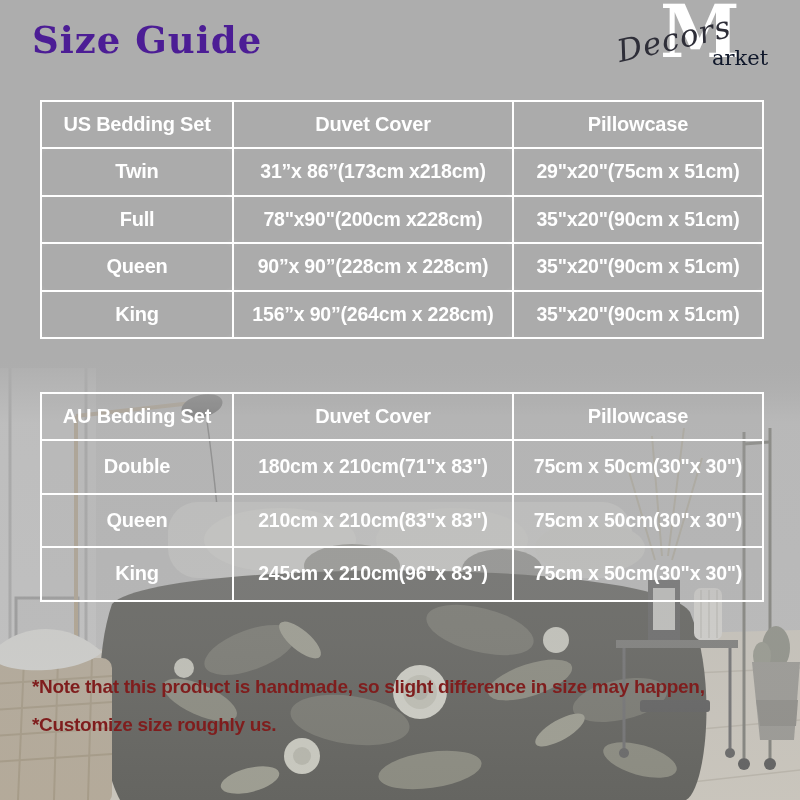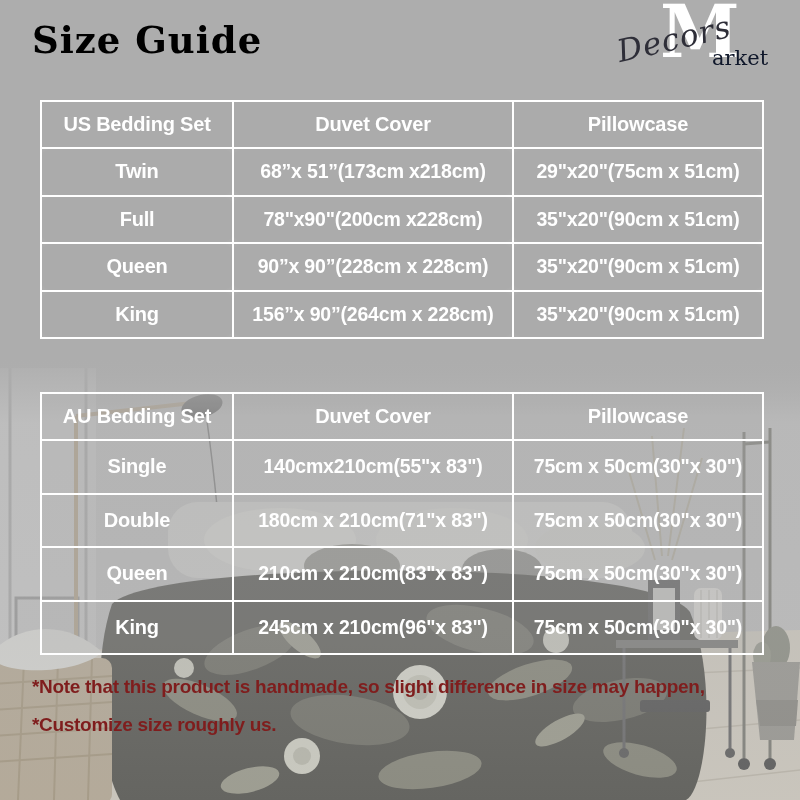--- a/index.html
+++ b/index.html
@@ -14,21 +14,21 @@
     background:linear-gradient(180deg,
       rgba(173,173,173,0.95) 0%,
       rgba(173,173,173,0.90) 46%,
       rgba(173,173,173,0.55) 53%,
       rgba(173,173,173,0.50) 80%,
       rgba(173,173,173,0.42) 100%);
   }
   .title{
     position:absolute;left:32px;top:18px;margin:0;
     font-family:"DejaVu Serif", serif;font-weight:bold;
-    font-size:37px;letter-spacing:1px;color:#000000;
+    font-size:37px;letter-spacing:1px;color:#4c1d95;
   }
   
   .logo{position:absolute;top:8px;right:20px;width:160px;height:78px;}
   .logo-m{
     position:absolute;left:40px;top:-12px;
     font-family:"DejaVu Serif", serif;font-weight:bold;
     font-size:72px;color:#ffffff;line-height:1;
   }
   .logo-script{
     position:absolute;left:-4px;top:14px;width:130px;
@@ -195,21 +195,21 @@
     <thead>
       <tr>
         <th>US Bedding Set</th>
         <th>Duvet Cover</th>
         <th>Pillowcase</th>
       </tr>
     </thead>
     <tbody>
       <tr>
         <td class="c0">Twin</td>
-        <td>68”x 51”(173cm x218cm)</td>
+        <td>31”x 86”(173cm x218cm)</td>
         <td>29"x20"(75cm x 51cm)</td>
       </tr>
       <tr>
         <td class="c0">Full</td>
         <td>78"x90"(200cm x228cm)</td>
         <td>35"x20"(90cm x 51cm)</td>
       </tr>
       <tr>
         <td class="c0">Queen</td>
         <td>90”x 90”(228cm x 228cm)</td>
@@ -231,25 +231,20 @@
       </colgroup>
     <thead>
       <tr>
         <th>AU Bedding Set</th>
         <th>Duvet Cover</th>
         <th>Pillowcase</th>
       </tr>
     </thead>
     <tbody>
       <tr>
-        <td class="c0">Single</td>
-        <td>140cmx210cm(55"x 83")</td>
-        <td>75cm x 50cm(30"x 30")</td>
-      </tr>
-      <tr>
         <td class="c0">Double</td>
         <td>180cm x 210cm(71"x 83")</td>
         <td>75cm x 50cm(30"x 30")</td>
       </tr>
       <tr>
         <td class="c0">Queen</td>
         <td>210cm x 210cm(83"x 83")</td>
         <td>75cm x 50cm(30"x 30")</td>
       </tr>
       <tr>

